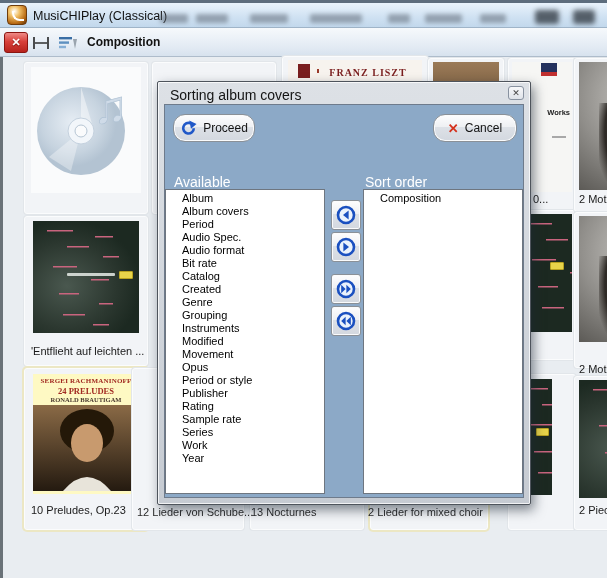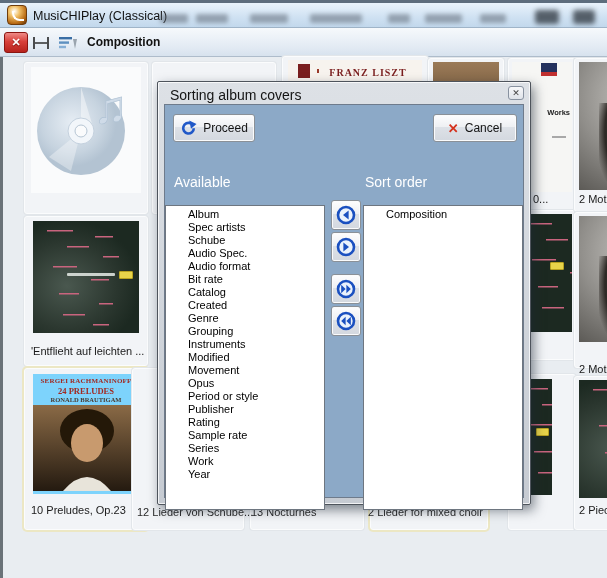--- a/index.html
+++ b/index.html
@@ -51,21 +51,21 @@
                       18px 1.5px,20px 1.5px,14px 1.5px,22px 1.5px,16px 1.5px;
       background-position:14px 9px,62px 15px,34px 25px,70px 35px,20px 45px,
                           58px 58px,26px 72px,66px 82px,30px 93px,60px 103px;}
   .dg-logo{position:absolute;background:#e8d44a;border:1px solid #b8a220;border-radius:1px;}
   .dg-band{position:absolute;height:3px;background:rgba(230,235,230,.85);border-radius:1px;}
 
   .cover-grey{background:radial-gradient(circle at 55% 28%,#c9c7c3,#908e8a 55%,#5c5a56 100%);}
   .cover-grey .bust{position:absolute;left:18%;top:32%;width:70%;height:75%;
       background:radial-gradient(ellipse at 50% 30%,#45403a 0%,#2e2a26 60%,rgba(0,0,0,0) 78%);}
 
-  .cover-rach{background:#7dd3fc;}
+  .cover-rach{background:#fef9c3;}
   .rl{font-family:"Liberation Serif",serif;text-align:center;line-height:1.25;}
   .rl1{margin-top:3px;font-size:7px;font-weight:bold;color:#a22a22;letter-spacing:.2px;}
   .rl2{font-size:8.5px;font-weight:bold;color:#a22a22;}
   .rl3{font-size:6.5px;font-weight:bold;color:#4a3a30;}
 
   .cover-liszt{background:#f7f3ee;}
   .liszt-emblem{position:absolute;left:10px;top:4px;width:12px;height:14px;background:#7a1e1e;
       box-shadow:14px 0 0 -5px #9a3a2a;}
   .liszt-title{position:absolute;left:30px;right:4px;top:7px;text-align:center;
       font-family:"Liberation Serif",serif;font-size:10px;font-weight:bold;color:#7a1e1e;letter-spacing:1px;}
@@ -82,36 +82,36 @@
   .dialog{position:absolute;left:157px;top:81px;width:374px;height:424px;z-index:10;
       background:linear-gradient(#dde1e6,#c6cbd2);border:1px solid #4e545c;border-radius:2px;
       box-shadow:3px 5px 12px rgba(30,40,52,.55), inset 0 0 0 1px rgba(255,255,255,.75);}
   .dlg-title{position:absolute;left:12px;top:5px;font-size:14px;color:#141414;}
   .dlg-close{position:absolute;right:6px;top:4px;width:16px;height:14px;border:1px solid #8892a0;
       border-radius:3px;background:linear-gradient(#f7f8fa,#dfe3e9);display:flex;align-items:center;
       justify-content:center;font-size:9px;color:#444;line-height:1;}
   .dlg-client{position:absolute;left:6px;top:22px;width:360px;height:394px;
       background:#8ca9c7;border:1px solid #6e7b8c;}
 
-  .btn{position:absolute;height:28px;border:1px solid #8a9097;border-radius:3px;
+  .btn{position:absolute;height:28px;border:1px solid #8a9097;border-radius:12px;
       background:linear-gradient(#fdfdfe,#eef0f3 45%,#dde1e7 46%,#d3d8df);
       box-shadow:inset 0 0 0 1px #fafbfc;display:flex;align-items:center;justify-content:center;
       gap:6px;font-size:12px;color:#141414;}
   .btn-proceed{left:8px;top:9px;width:82px;}
   .btn-cancel{right:6px;top:9px;width:84px;}
   .cancel-x{color:#d4311c;font-weight:bold;font-size:13px;line-height:1;}
 
   .predef{position:absolute;left:0;top:44px;width:358px;height:21px;
       background:linear-gradient(#fafbfd,#e3e7f1 55%,#d6dbe9);border-bottom:1px solid #c2c8d6;
       display:flex;align-items:center;font-size:11.5px;color:#111;padding-left:11px;gap:5px;}
   .predef .arr{font-size:8px;color:#333;}
 
   .lhdr{position:absolute;top:69px;font-size:14px;color:#fff;}
   .listbox{position:absolute;top:84px;width:160px;height:305px;background:#fff;
-      border:1px solid #6e7680;overflow:hidden;padding:2px 0 0 22px;margin-top:16px;}
+      border:1px solid #6e7680;overflow:hidden;padding:2px 0 0 16px;}
   .listbox .li{font-size:11px;line-height:13px;color:#000;white-space:nowrap;}
 
   .abtn{position:absolute;left:166px;width:30px;height:30px;border:1px solid #8a9097;border-radius:3px;
       background:linear-gradient(#fdfdfe,#eef0f3 45%,#dde1e7 46%,#d3d8df);
       box-shadow:inset 0 0 0 1px #fafbfc;display:flex;align-items:center;justify-content:center;}
 </style>
 </head>
 <body>
 
 <div id="win">
@@ -278,22 +278,22 @@
         <span class="cancel-x">✕</span>
         <span>Cancel</span>
       </div>
 
 
       <div class="lhdr" style="left:9px;">Available</div>
       <div class="lhdr" style="left:200px;">Sort order</div>
 
       <div class="listbox" style="left:0px;">
           <div class="li">Album</div>
-          <div class="li">Spec artists</div>
-          <div class="li">Schube</div>
+          <div class="li">Album covers</div>
+          <div class="li">Period</div>
           <div class="li">Audio Spec.</div>
           <div class="li">Audio format</div>
           <div class="li">Bit rate</div>
           <div class="li">Catalog</div>
           <div class="li">Created</div>
           <div class="li">Genre</div>
           <div class="li">Grouping</div>
           <div class="li">Instruments</div>
           <div class="li">Modified</div>
           <div class="li">Movement</div>

